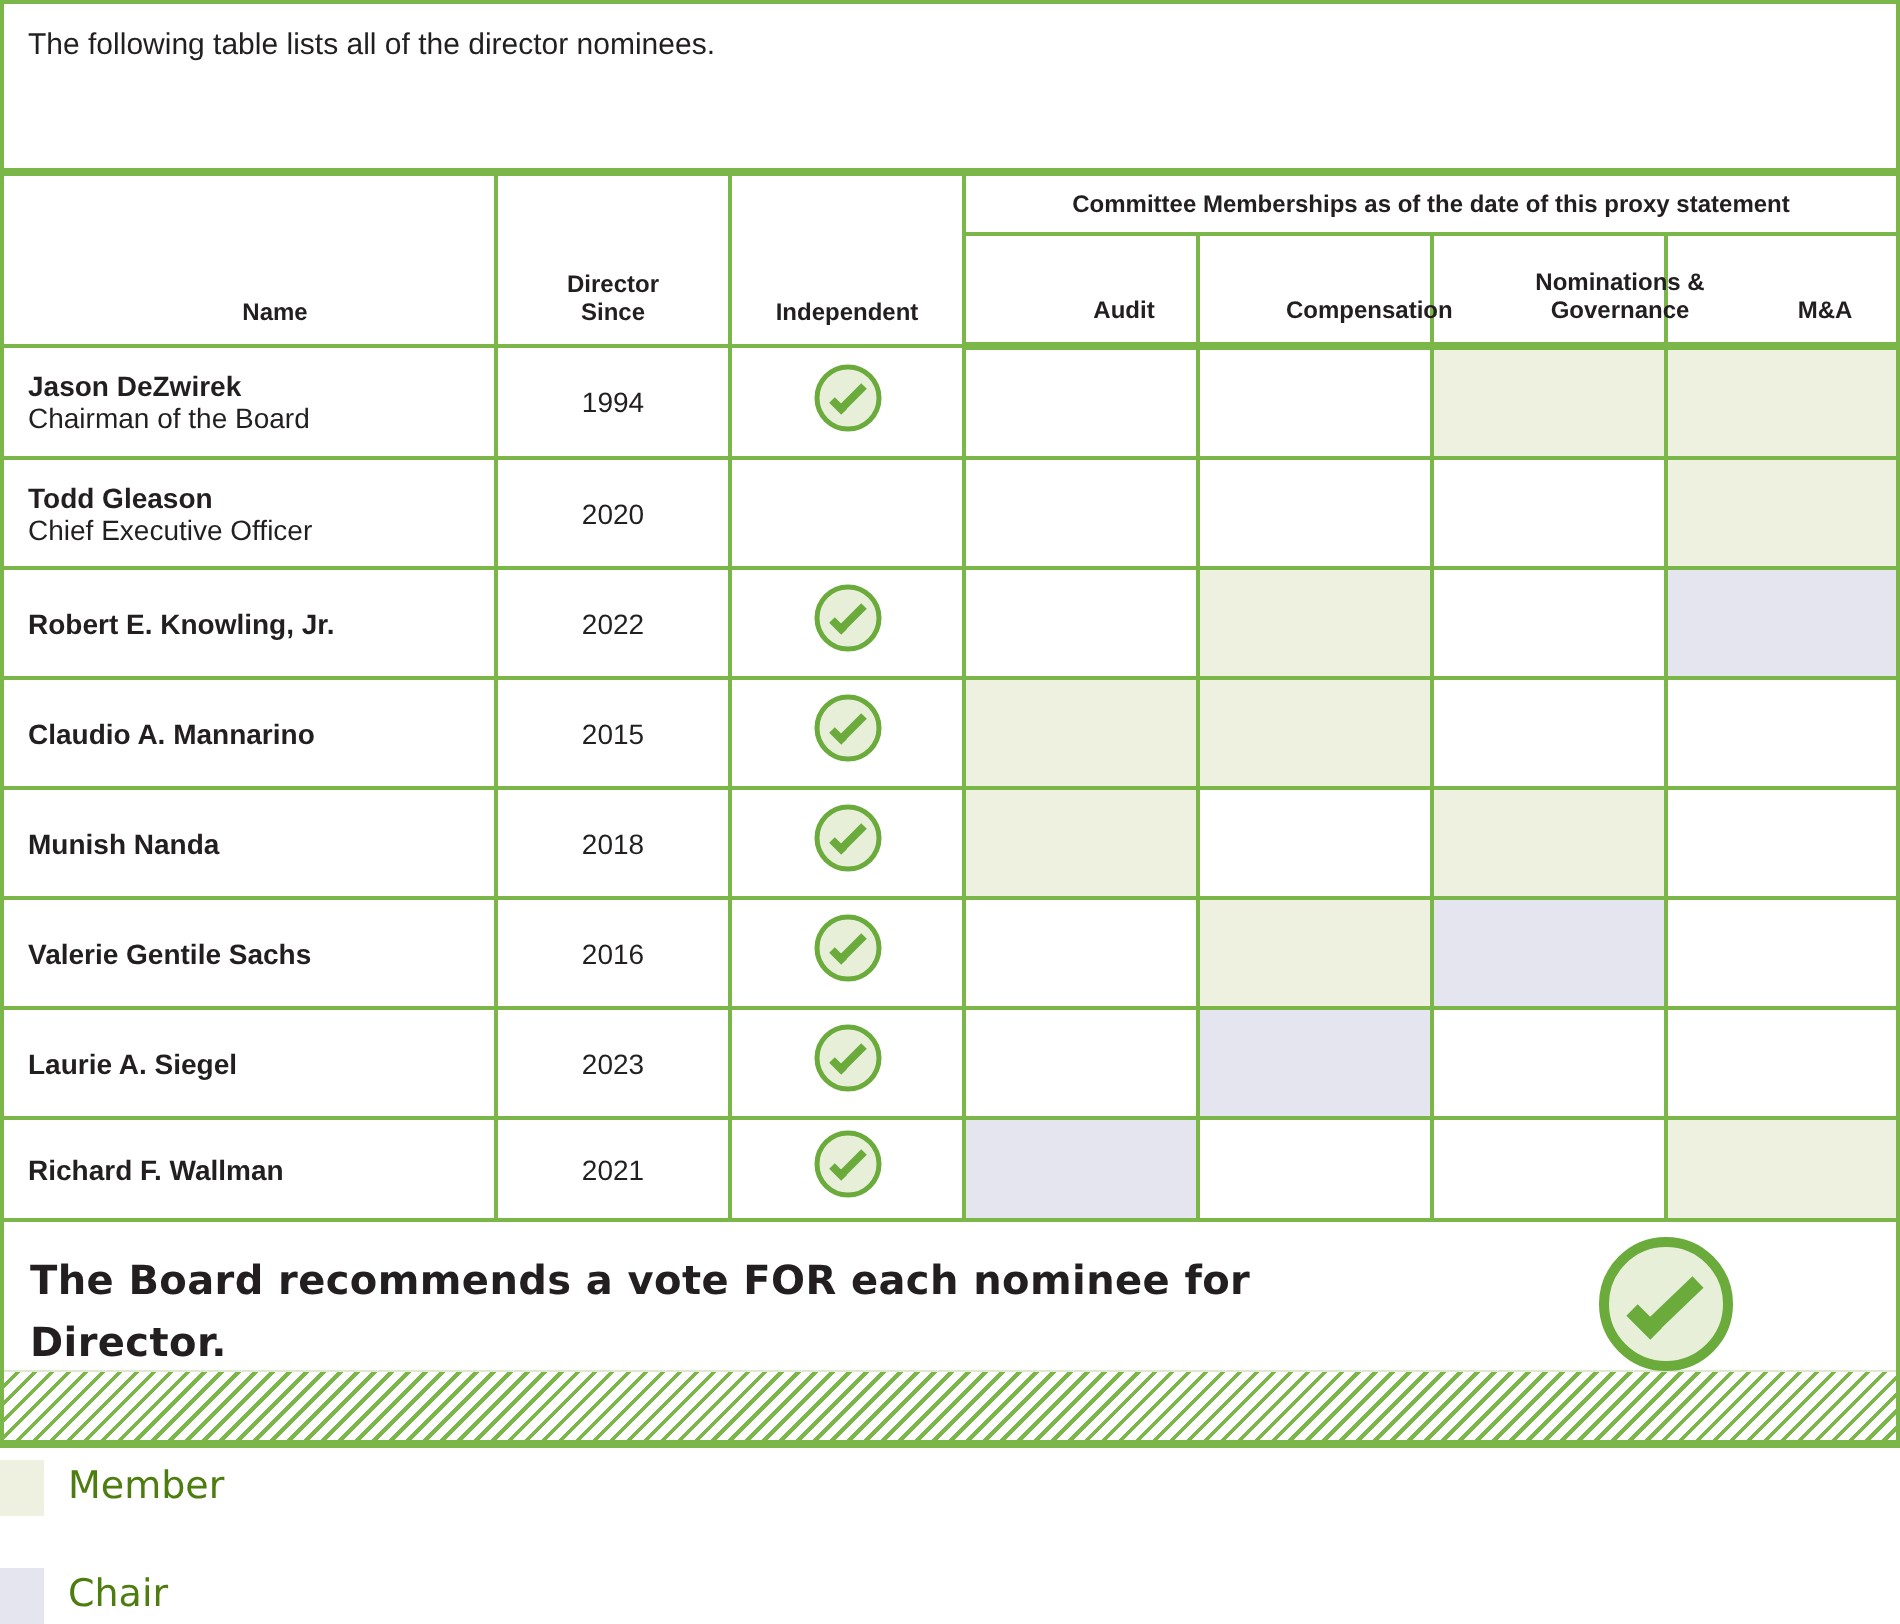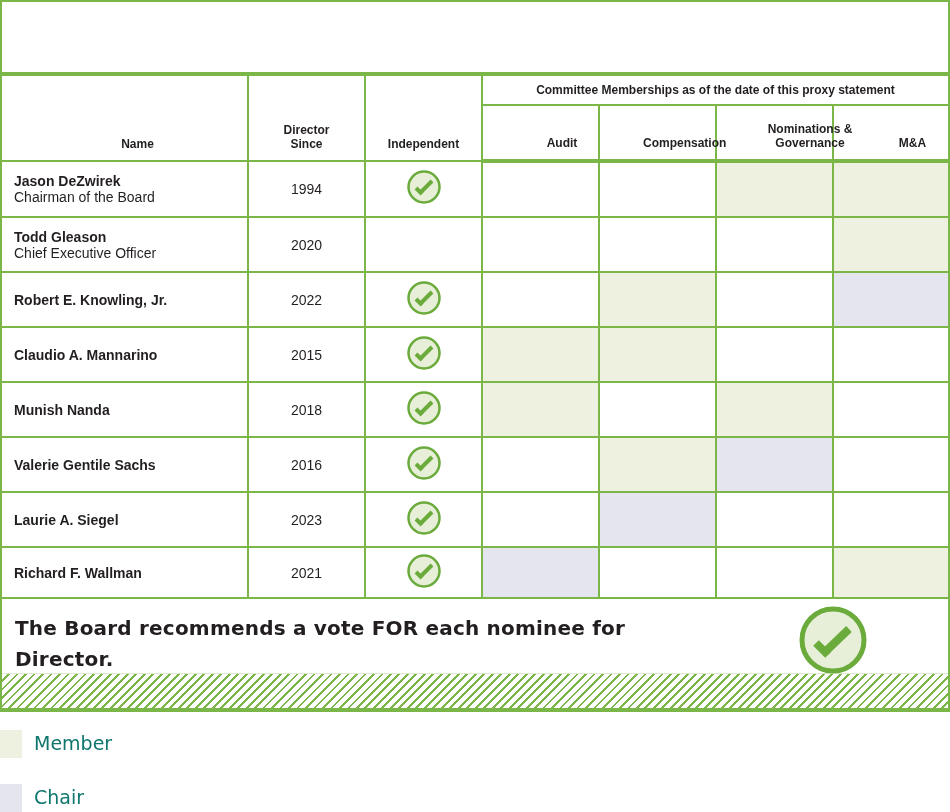--- a/index.html
+++ b/index.html
@@ -25,27 +25,28 @@
   td.indep { text-align:center; }
   .member { background:#eef0e0; }
   .chair { background:#e4e5ee; }
   .check { display:inline-block; vertical-align:middle; }
   .reco { height:74px; position:relative; border-top:0; }
   .reco-text { position:absolute; left:13px; top:14px; width:700px; font-family:"DejaVu Sans", sans-serif; font-weight:bold; font-size:20px; line-height:31px; letter-spacing:0.2px; color:#231f20; }
   .reco-check { position:absolute; left:796px; top:6px; }
   .hatch { height:34px; background:repeating-linear-gradient(135deg, #fff 0 4px, #7ab648 4px 6px); border-top:1px solid #dde8cf; border-bottom:4px solid #7ab648; }
   .legend { position:absolute; left:0; font-size:19px; font-family:"DejaVu Sans", sans-serif; }
   .legend .sw { position:absolute; left:0; width:22px; height:28px; }
-  .legend .lbl { position:absolute; left:34px; top:2px; white-space:nowrap; color:#0f766e; }
+  .legend .lbl { position:absolute; left:34px; top:2px; white-space:nowrap; color:#4d7c0f; }
 </style>
 </head>
 <body>
 
 <div class="frame">
   <div class="title-box">
+    <div class="subtitle">The following table lists all of the director nominees.</div>
   </div>
 
   <table>
     <colgroup>
       <col style="width:246px">
         <col style="width:117px">
         <col style="width:117px">
       <col style="width:117px">
         <col style="width:117px">
         <col style="width:117px">

